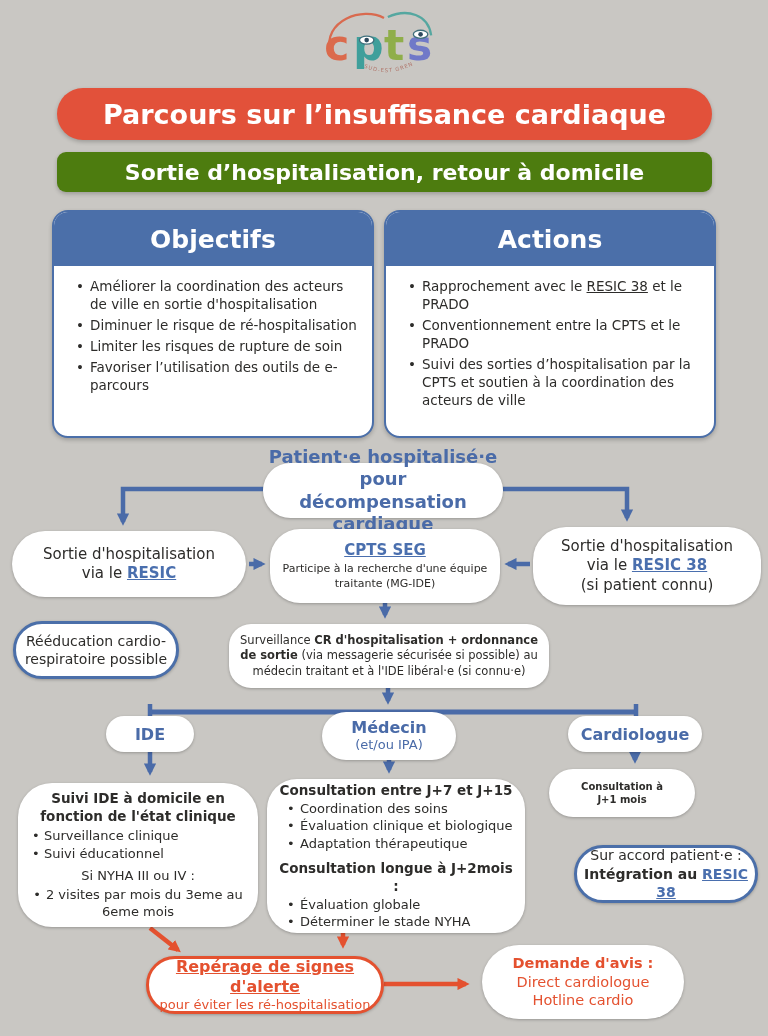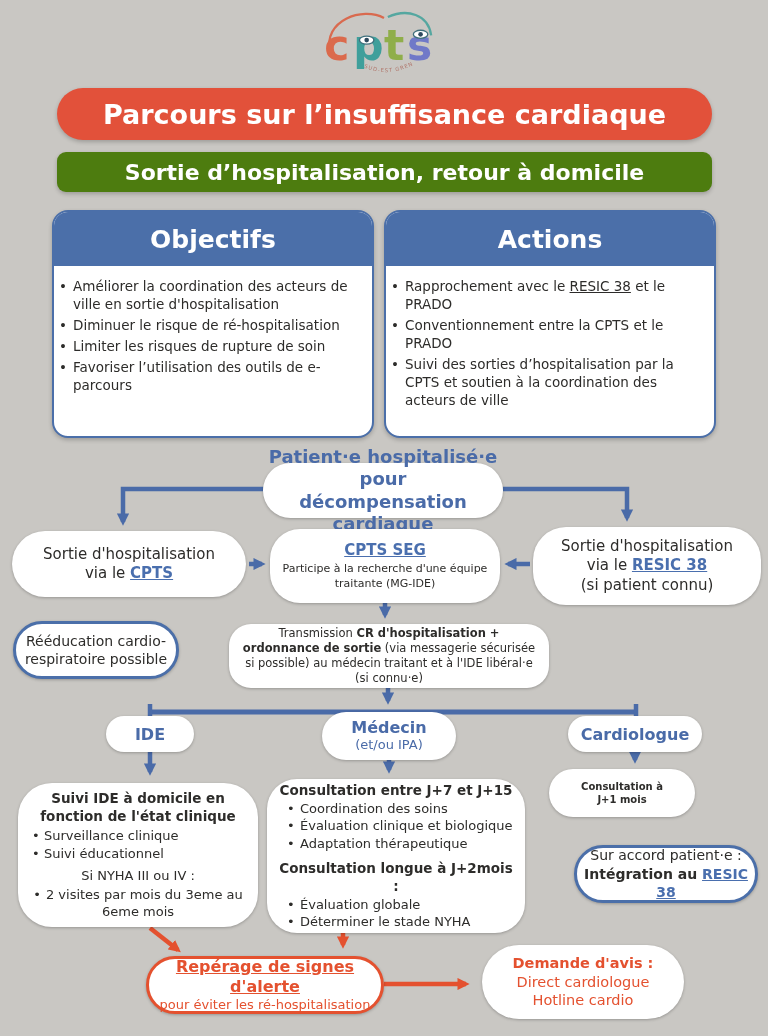--- a/index.html
+++ b/index.html
@@ -20,21 +20,21 @@
   .banner.title { top:88px; height:52px; border-radius:26px; background:#e2513a; font-size:27px; }
   .banner.subtitle { top:152px; height:40px; border-radius:9px; background:#4d7c0f; font-size:22px; }
 
   
   .card { top:210px; height:228px; background:#fff; border:2px solid #4b6fa9; border-radius:16px;
           box-shadow:0 2px 4px rgba(0,0,0,.22); overflow:hidden; }
   .card.objectifs { left:52px; width:322px; }
   .card.actions { left:384px; width:332px; }
   .card-header { height:54px; background:#4b6fa9; color:#fff; font-weight:bold; font-size:25px;
                  display:flex; align-items:center; justify-content:center; border-radius:12px 12px 0 0;text-align:right; }
-  .card-body { padding:12px 12px 10px 2px; color:#2d2c2a; font-size:13.5px; line-height:1.33; }
+  .card-body { padding:12px 12px 10px 19px; color:#2d2c2a; font-size:13.5px; line-height:1.33; }
   .card-body ul { list-style:none; }
   .card-body li { position:relative; padding-left:17px; margin-bottom:3px; }
   .card-body li::before { content:"•"; position:absolute; left:3px; }
 
   
   .node { background:#fff; box-shadow:0 1px 3px rgba(0,0,0,.25);
           display:flex; flex-direction:column; align-items:center; justify-content:center;
           text-align:center; color:#2d2c2a; }
   .link { color:#4a6fae; font-weight:bold; text-decoration:underline; }
   .u-ink { text-decoration:underline; }
@@ -180,42 +180,42 @@
     </g>
   </svg>
 
   <div class="node patient">
     <div>Patient·e hospitalisé·e pour</div>
     <div>décompensation cardiaque</div>
   </div>
 
   <div class="node prado">
     <div>Sortie d'hospitalisation</div>
-    <div><span>via le </span><span class="link">CPTS</span></div>
+    <div><span>via le </span><span class="link">RESIC</span></div>
   </div>
 
   <div class="node cpts">
     <div class="link cpts-title">CPTS SEG</div>
     <div>Participe à la recherche d'une équipe</div>
     <div>traitante (MG-IDE)</div>
   </div>
 
   <div class="node resic">
     <div>Sortie d'hospitalisation</div>
     <div><span>via le </span><span class="link">RESIC 38</span></div>
     <div>(si patient connu)</div>
   </div>
 
   <div class="node reeducation">
     <div>Rééducation cardio-</div>
     <div>respiratoire possible</div>
   </div>
 
   <div class="node transmission">
-    <div><span>Transmission </span><b>CR d'hospitalisation + ordonnance de sortie</b><span> (via messagerie sécurisée si possible) au médecin traitant et à l'IDE libéral·e (si connu·e)</span></div>
+    <div><span>Surveillance </span><b>CR d'hospitalisation + ordonnance de sortie</b><span> (via messagerie sécurisée si possible) au médecin traitant et à l'IDE libéral·e (si connu·e)</span></div>
   </div>
 
   <div class="node pill pill-ide">
     <span>IDE</span>
   </div>
   <div class="node pill pill-medecin">
     <div>Médecin</div>
     <div class="sub">(et/ou IPA)</div>
   </div>
   <div class="node pill pill-cardio">

